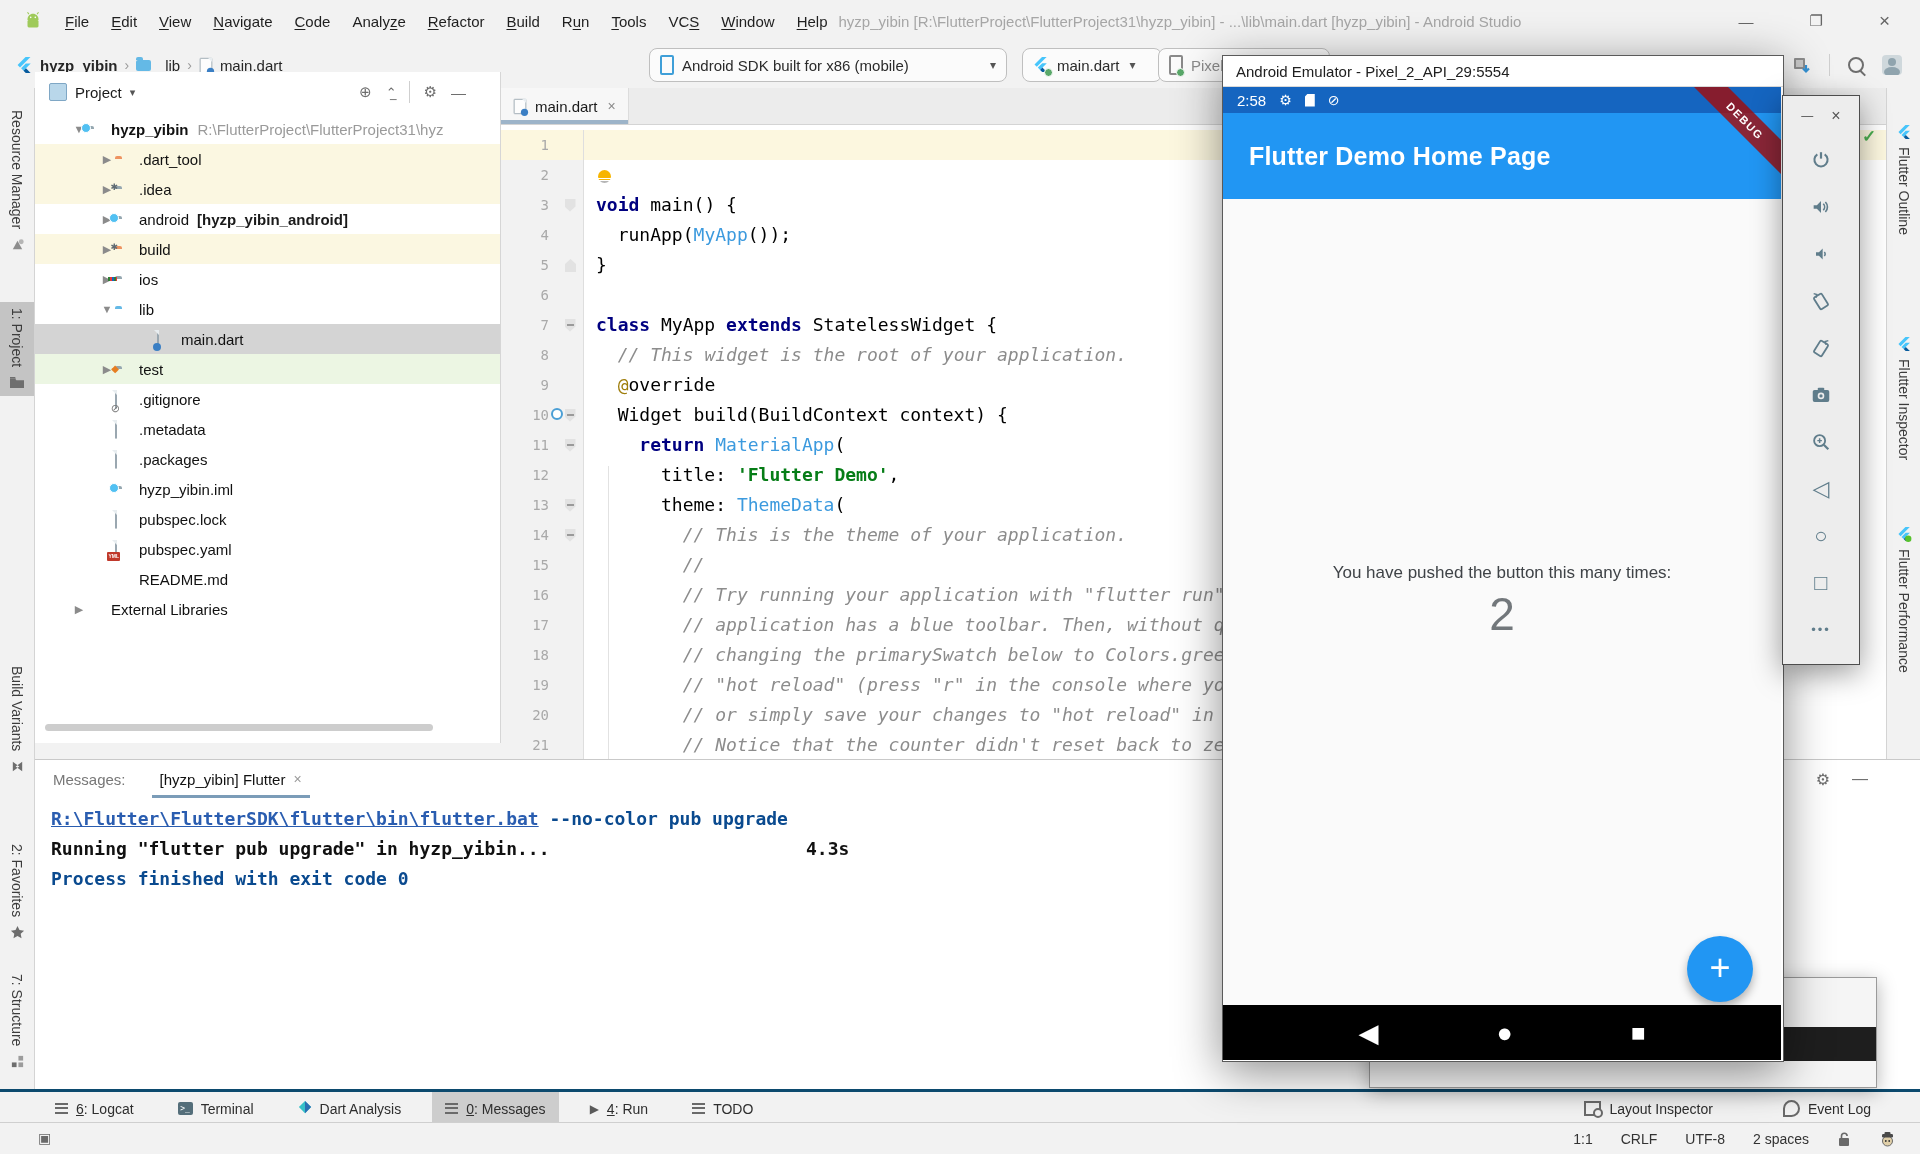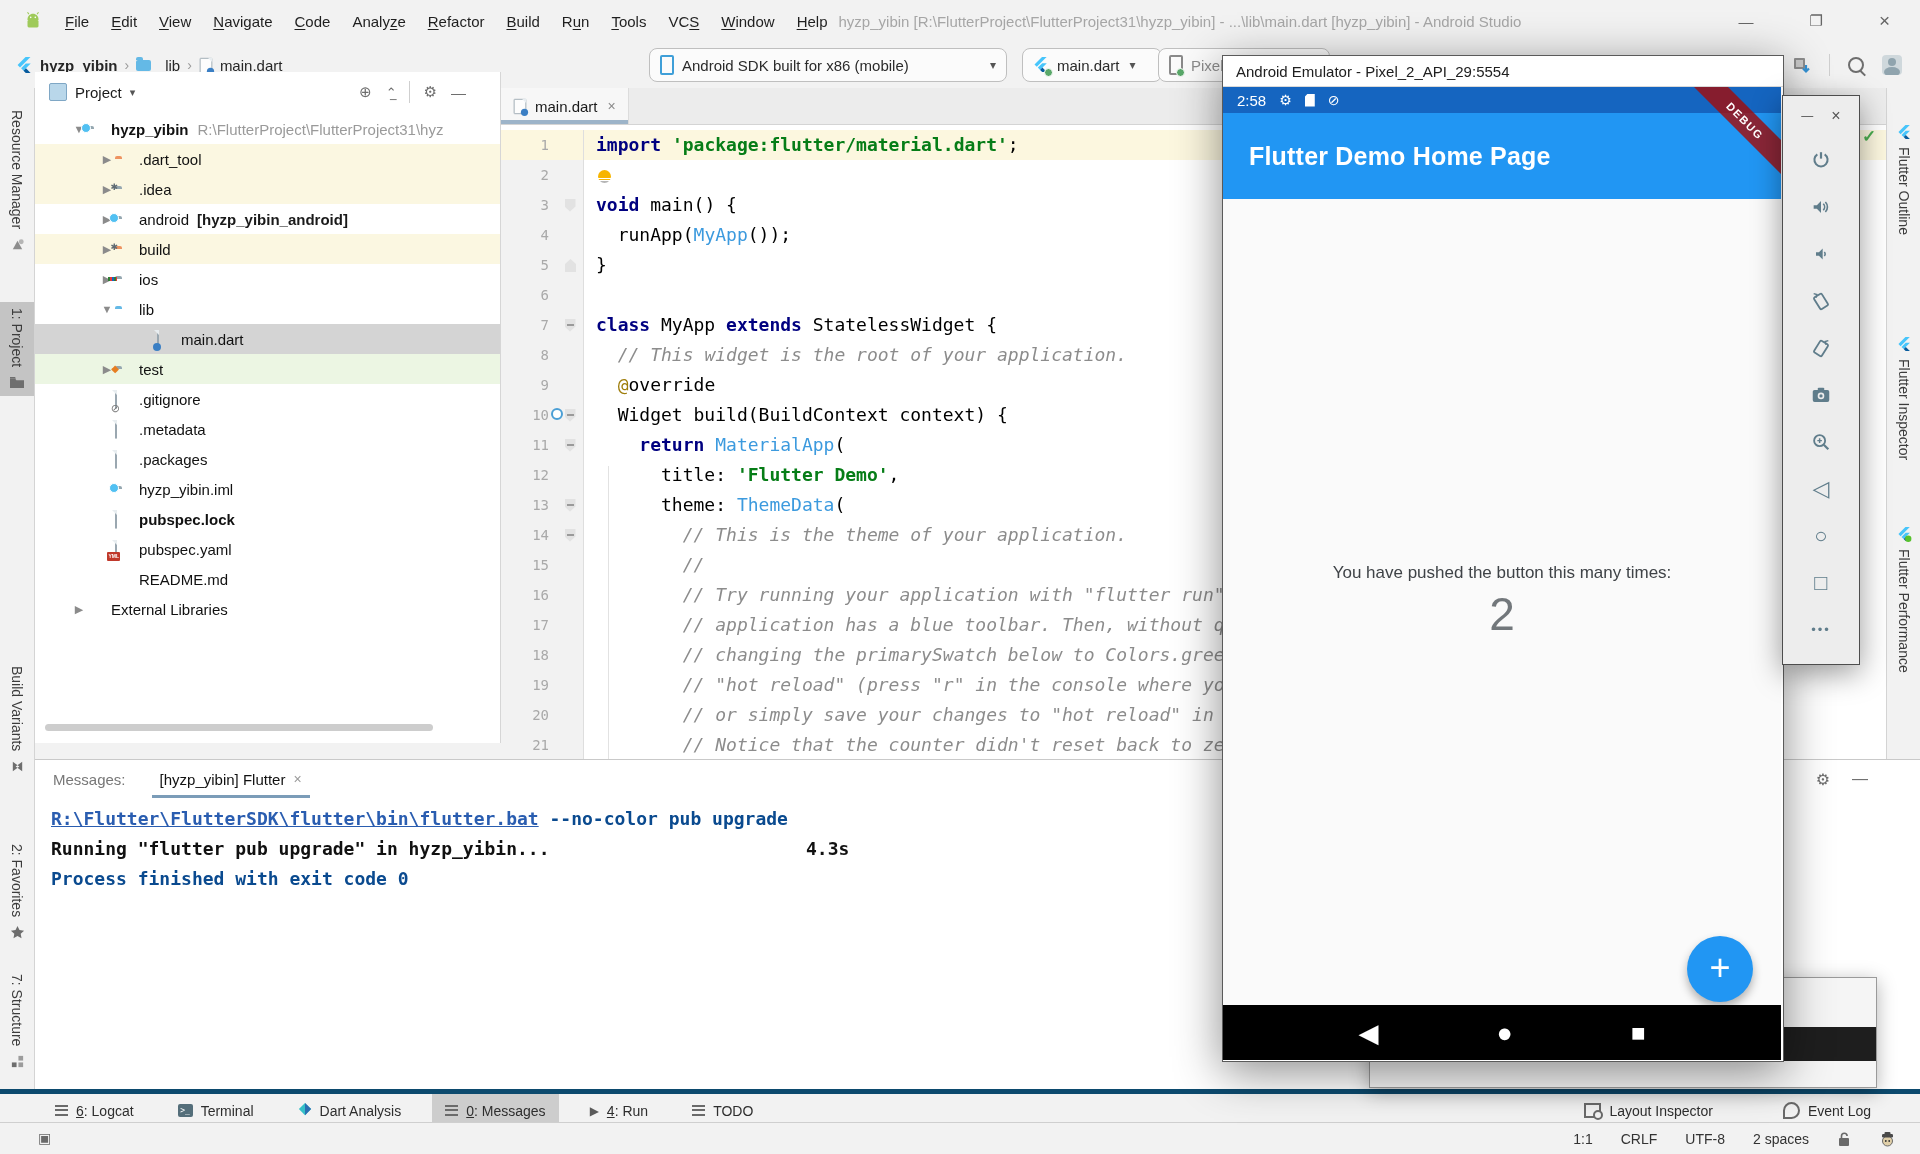--- a/index.html
+++ b/index.html
@@ -127,21 +127,21 @@
   #msg-tab .close{color:#9a9a9a;font-size:14px;}
   #msg-hdr-icons{position:absolute;right:52px;top:0;height:38px;display:flex;align-items:center;gap:22px;color:#6e6e6e;font-size:16px;}
   #console{position:relative;padding:6px 0 0 16px;font-family:"DejaVu Sans Mono",monospace;font-size:18px;font-weight:bold;}
   .conline{height:30px;line-height:30px;white-space:pre;}
   .c-link{color:#2a5db0;text-decoration:underline;}
   .c-sys{color:#0a4a8f;}
   .c-plain{color:#111;}
   .cright{position:absolute;left:771px;color:#111;}
 
   
-  #bottom-bar{position:absolute;left:0;top:1089px;width:1920px;height:33px;background:#f2f2f2;border-top:5px solid #0c4a6e;display:flex;align-items:center;}
+  #bottom-bar{position:absolute;left:0;top:1089px;width:1920px;height:33px;background:#f2f2f2;border-top:3px solid #0c4a6e;display:flex;align-items:center;}
   .bb-item{display:flex;align-items:center;gap:8px;font-size:14px;color:#2e2e2e;padding:0 13px;height:33px;cursor:default;}
   .bb-item.active{background:#cdcdcd;}
   #bb-left{display:flex;align-items:center;margin-left:42px;gap:18px;}
   #bb-right{position:absolute;right:36px;display:flex;align-items:center;gap:44px;}
   .i-lines{width:13px;height:11px;background:linear-gradient(#6a6a6a 0 2px,transparent 2px 4.5px,#6a6a6a 4.5px 6.5px,transparent 6.5px 9px,#6a6a6a 9px 11px);}
   .i-term{width:15px;height:13px;background:#546e7a;border-radius:2px;color:#fff;font-size:8px;line-height:13px;text-align:center;font-family:"DejaVu Sans Mono",monospace;}
   .i-run{color:#5a5a5a;font-size:12px;}
   .i-frame{width:13px;height:11px;border:2px solid #6a6a6a;position:relative;}
   .i-frame::after{content:"";position:absolute;right:-4px;bottom:-4px;width:6px;height:6px;border:2px solid #6a6a6a;border-radius:50%;background:#f2f2f2;}
   .i-bubble{width:13px;height:13px;border:2px solid #6a6a6a;border-radius:50% 50% 50% 0;}
@@ -432,21 +432,21 @@
         <div class="trow" style="padding-left: 64px;">
           <span class="tarrow"></span>
           <span class="ticon"><span class="i-file lines"></span></span>
           <span class="tlabel">.packages</span>
         </div>
         <div class="trow" style="padding-left: 64px;">
           <span class="tarrow"></span>
           <span class="ticon"><span class="i-folder"><span class="ovl cup"></span></span></span>
           <span class="tlabel">hyzp_yibin.iml</span>
         </div>
-        <div class="trow" style="padding-left: 64px; font-weight: bold;">
+        <div class="trow" style="padding-left: 64px;">
           <span class="tarrow"></span>
           <span class="ticon"><span class="i-file lines"></span></span>
           <span class="tlabel">pubspec.lock</span>
         </div>
         <div class="trow" style="padding-left: 64px;">
           <span class="tarrow"></span>
           <span class="ticon"><span class="i-file lines"><span class="ovl yml">YML</span></span></span>
           <span class="tlabel">pubspec.yaml</span>
         </div>
         <div class="trow" style="padding-left: 64px;">
@@ -471,21 +471,20 @@
           </span>
         <span>main.dart</span>
         <span class="close">×</span>
       </div>
     </div>
     <div id="code-area">
       <div id="indent-guide"></div>
     <div class="cl hl">
           <span class="ln">1</span>
           <span class="fold"></span>
-          <span class="ct"><span class="seg-kw">import</span><span class="seg-pl"> </span><span class="seg-str">'package:flutter/material.dart'</span><span class="seg-pl">;</span></span>
         </div>
         <div class="cl">
           <span class="ln">2</span>
           <span class="fold"></span>
           <span class="ct"><i class="bulb"></i></span>
         </div>
         <div class="cl">
           <span class="ln">3</span>
           <span class="fold">
             <i class="pent down"></i>

